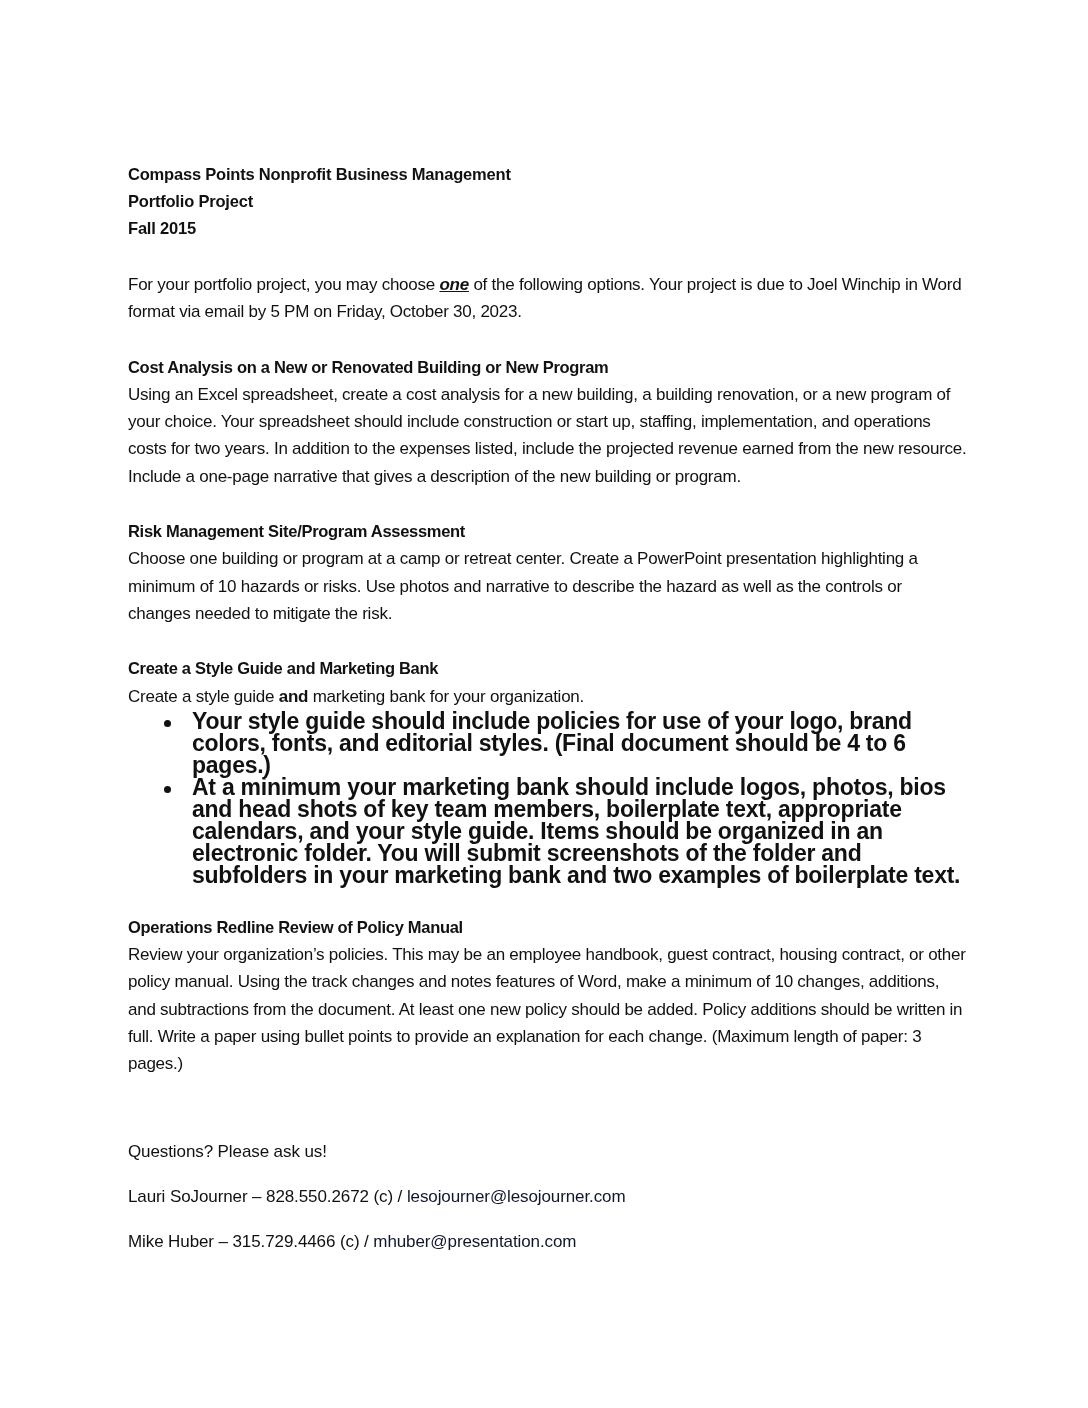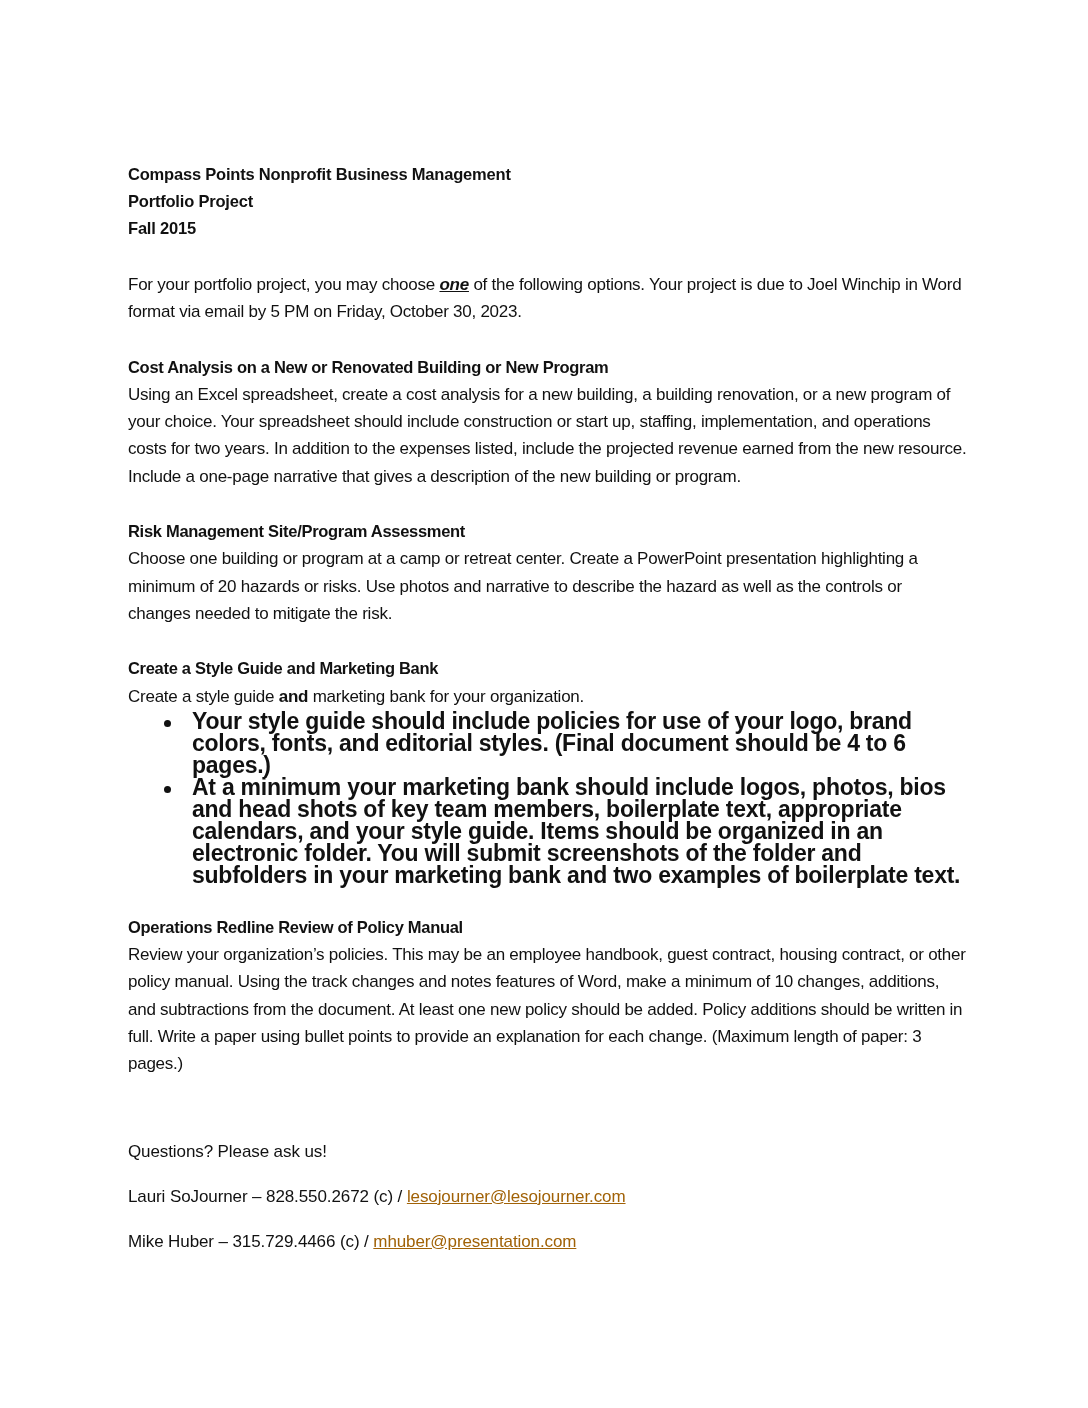--- a/index.html
+++ b/index.html
@@ -80,22 +80,21 @@
     .contacts {
       margin-top: 60px;
     }
     .contact-line {
       font-size: 17px;
       line-height: 27px;
       margin: 0 0 18px 0;
       letter-spacing: -0.1px;
     }
     a.email {
-      color: #a16207;
-      text-decoration: underline;
+      color: #0f172a;
     }
   </style>
 </head>
 <body>
 
 <div class="page">
 
   <div class="header">
     <div>Compass Points Nonprofit Business Management</div>
     <div>Portfolio Project</div>
@@ -104,21 +103,21 @@
 
   <p class="para intro"><span>For your portfolio project, you may choose </span><span class="emph-one">one</span><span> of the following options. Your project is due to Joel Winchip in Word format via email by 5 PM on Friday, October 30, 2023.</span></p>
 
   <div class="section">
     <div class="section-title">Cost Analysis on a New or Renovated Building or New Program</div>
     <p class="para">Using an Excel spreadsheet, create a cost analysis for a new building, a building renovation, or a new program of your choice. Your spreadsheet should include construction or start up, staffing, implementation, and operations costs for two years. In addition to the expenses listed, include the projected revenue earned from the new resource. Include a one-page narrative that gives a description of the new building or program.</p>
   </div>
 
   <div class="section">
     <div class="section-title">Risk Management Site/Program Assessment</div>
-    <p class="para">Choose one building or program at a camp or retreat center. Create a PowerPoint presentation highlighting a minimum of 20 hazards or risks. Use photos and narrative to describe the hazard as well as the controls or changes needed to mitigate the risk.</p>
+    <p class="para">Choose one building or program at a camp or retreat center. Create a PowerPoint presentation highlighting a minimum of 10 hazards or risks. Use photos and narrative to describe the hazard as well as the controls or changes needed to mitigate the risk.</p>
   </div>
 
   <div class="section">
     <div class="section-title">Create a Style Guide and Marketing Bank</div>
     <p class="para"><span>Create a style guide </span><span class="emph-and">and</span><span> marketing bank for your organization.</span></p>
     <ul class="bullets">
       <li><span class="bullet"></span><span>Your style guide should include policies for use of your logo, brand colors, fonts, and editorial styles. (Final document should be 4 to 6 pages.)</span></li>
       <li><span class="bullet"></span><span>At a minimum your marketing bank should include logos, photos, bios and head shots of key team members, boilerplate text, appropriate calendars, and your style guide. Items should be organized in an electronic folder. You will submit screenshots of the folder and subfolders in your marketing bank and two examples of boilerplate text.</span></li>
     </ul>
   </div>

